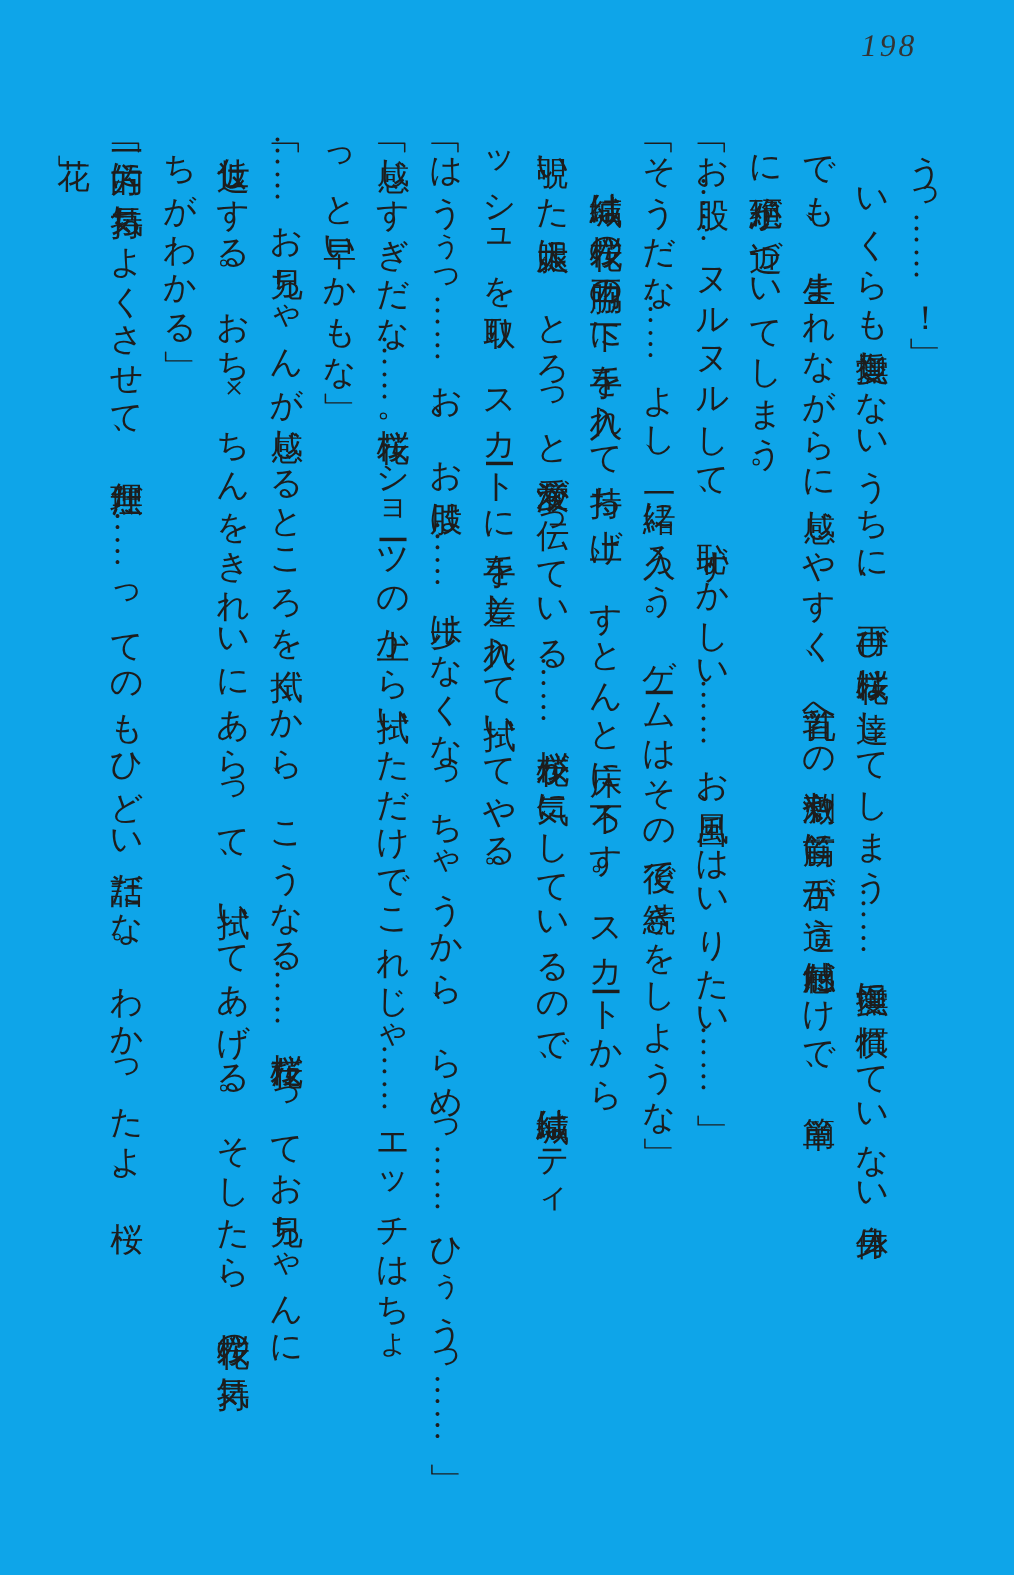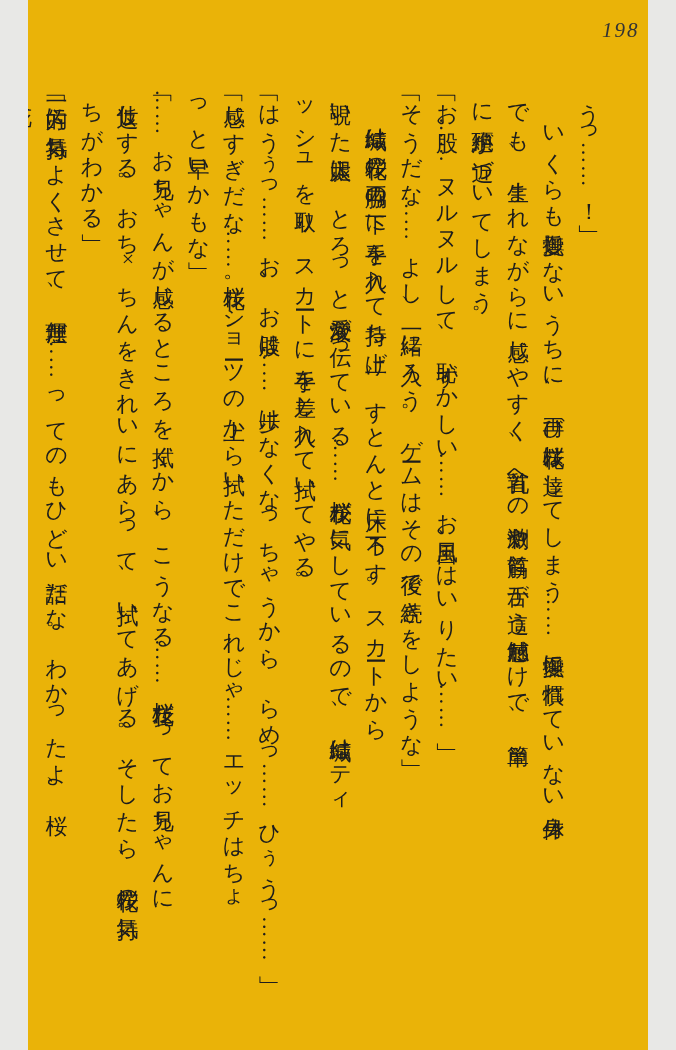--- a/index.html
+++ b/index.html
@@ -2,24 +2,24 @@
 <html><head>
 <meta charset="utf-8">
 <style>
   html, body {
     margin: 0;
     padding: 0;
     background: #e8e8e6;
   }
   .page {
     position: relative;
-    width: 620px;
+    width: 676px;
     height: 1050px;
     margin: 0 auto;
-    background: #eab308;
+    background: #0ea5e9;
     overflow: hidden;
     font-family: "Liberation Serif", "DejaVu Serif", serif;
   }
   .page-number {
     position: absolute;
     top: 18px;
     left: 574px;
     font-size: 21px;
     font-style: italic;
     letter-spacing: 2px;

